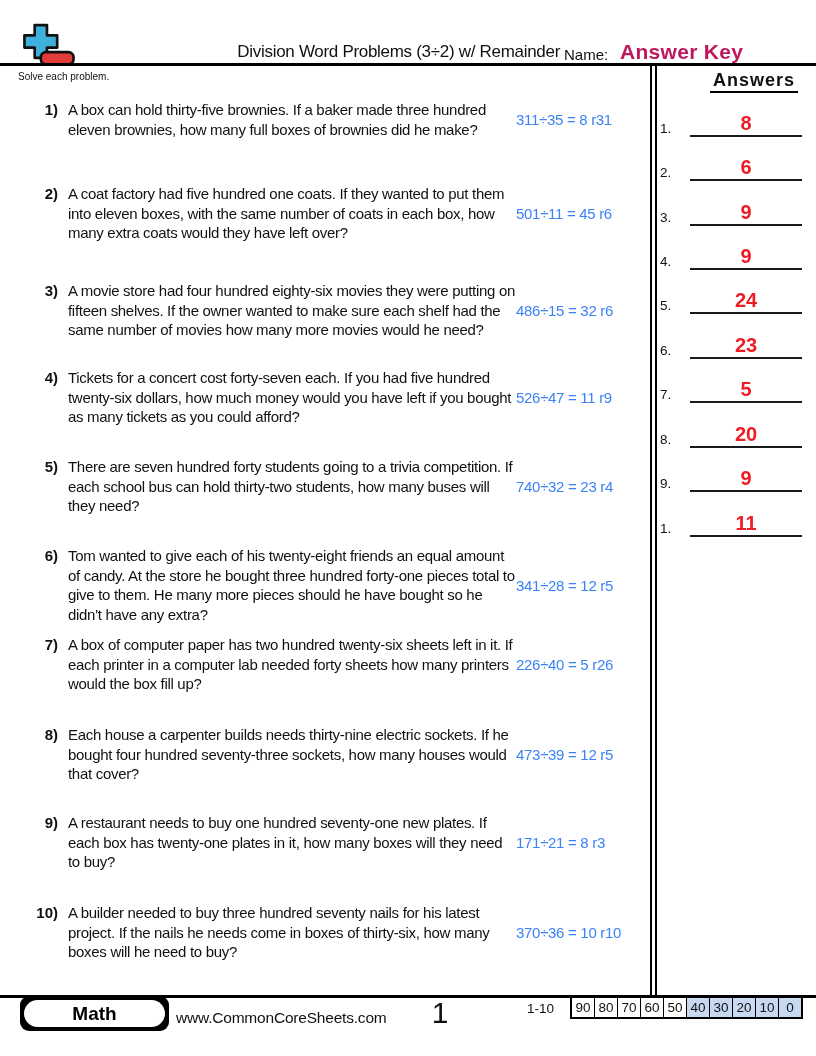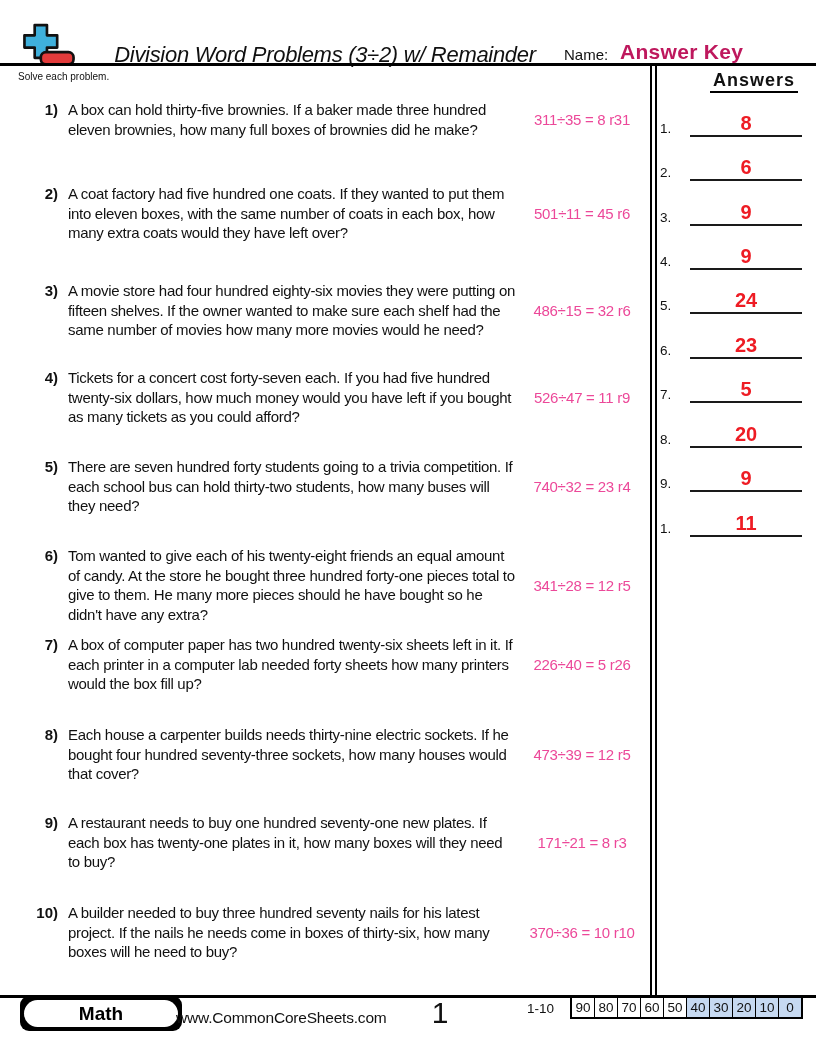--- a/index.html
+++ b/index.html
@@ -2,54 +2,54 @@
 <html><head>
 <meta charset="utf-8">
 <style>
   html,body{margin:0;padding:0;}
   body{
     width:816px;height:1056px;position:relative;background:#ffffff;
     font-family:"Liberation Sans", sans-serif;color:#111;overflow:hidden;
   }
   
   .logo{position:absolute;left:20px;top:22px;width:58px;height:45px;}
-  .page-title{position:absolute;left:90px;top:42px;width:470px;text-align:center;
-    font-size:22px;letter-spacing:-0.3px;white-space:nowrap;font-style:italic;}
+  .page-title{position:absolute;left:90px;top:42px;width:470px;text-align:right;
+    font-size:17px;letter-spacing:-0.3px;white-space:nowrap;}
   .name-label{position:absolute;left:556px;top:46px;font-size:15px;margin-left:8px;}
   .name-value{position:absolute;left:620px;top:40px;width:170px;font-size:21px;
     font-weight:bold;color:#be185d;letter-spacing:0.3px;white-space:nowrap;}
   .header-rule{position:absolute;left:0;top:63px;width:816px;height:3px;background:#000;}
   .instructions{position:absolute;left:18px;top:71px;font-size:10px;font-weight:normal;}
   
   .column-divider{position:absolute;left:650px;top:63px;height:933px;width:3px;
     border-left:2px solid #000;border-right:2px solid #000;}
   
   .problem{position:absolute;left:26px;width:622px;display:flex;align-items:flex-start;}
   .pnum{width:32px;min-width:32px;text-align:right;font-weight:bold;font-size:15px;
     line-height:19.5px;padding-right:10px;}
   .ptext{width:448px;font-size:15px;line-height:19.5px;letter-spacing:-0.3px;}
-  .peq{flex:1;align-self:center;text-align:center;white-space:nowrap;
-    color:#ec4899;font-size:15px;letter-spacing:-0.3px;}
+  .peq{flex:1;align-self:center;text-align:left;white-space:nowrap;
+    color:#3b82f6;font-size:15px;letter-spacing:-0.3px;}
   .p1{top:100px}.p2{top:184px}.p3{top:281px}.p4{top:368px}.p5{top:457px}
   .p6{top:546px}.p7{top:635px}.p8{top:725px}.p9{top:813px}.p10{top:903px}
   
   .answers-title{position:absolute;left:656px;top:70px;width:156px;text-align:center;padding-left:20px;}
   .answers-title span{font-size:18px;font-weight:bold;letter-spacing:1px;
     border-bottom:2.5px solid #000;padding:0 3px 1px;}
   .answer-row{position:absolute;left:660px;width:142px;height:30px;
     display:flex;align-items:flex-end;}
   .ans-num{width:30px;min-width:30px;font-size:13.5px;padding-bottom:1px;}
   .ans-line{flex:1;border-bottom:2px solid #1a1a1a;text-align:center;}
   .ans-val{color:#ee1c24;font-weight:bold;font-size:20px;line-height:1;
     display:inline-block;padding-bottom:2px;}
   .a1{top:107px}.a2{top:151px}.a3{top:196px}.a4{top:240px}.a5{top:284px}
   .a6{top:329px}.a7{top:373px}.a8{top:418px}.a9{top:462px}.a10{top:507px}
   
   .footer-rule{position:absolute;left:0;top:995px;width:816px;height:2.5px;background:#000;}
-  .subject-badge{position:absolute;left:20px;top:996px;width:162px;height:35px;
+  .subject-badge{position:absolute;left:20px;top:996px;width:149px;height:35px;
     background:#000;border-radius:9px;padding:4px;box-sizing:border-box;}
   .subject-badge .inner{width:100%;height:100%;background:#fff;border-radius:14px;
     display:flex;align-items:center;justify-content:center;
     font-size:19px;font-weight:bold;color:#000;}
   .site-url{position:absolute;left:176px;top:1009px;font-size:15.5px;letter-spacing:-0.2px;}
   .page-number{position:absolute;left:400px;top:996px;width:80px;text-align:center;
     font-size:30px;}
   .score-range{position:absolute;left:527px;top:1001px;font-size:13.5px;}
   .score-grid{position:absolute;left:570px;top:996px;display:flex;
     border:2px solid #000;background:#fff;}

